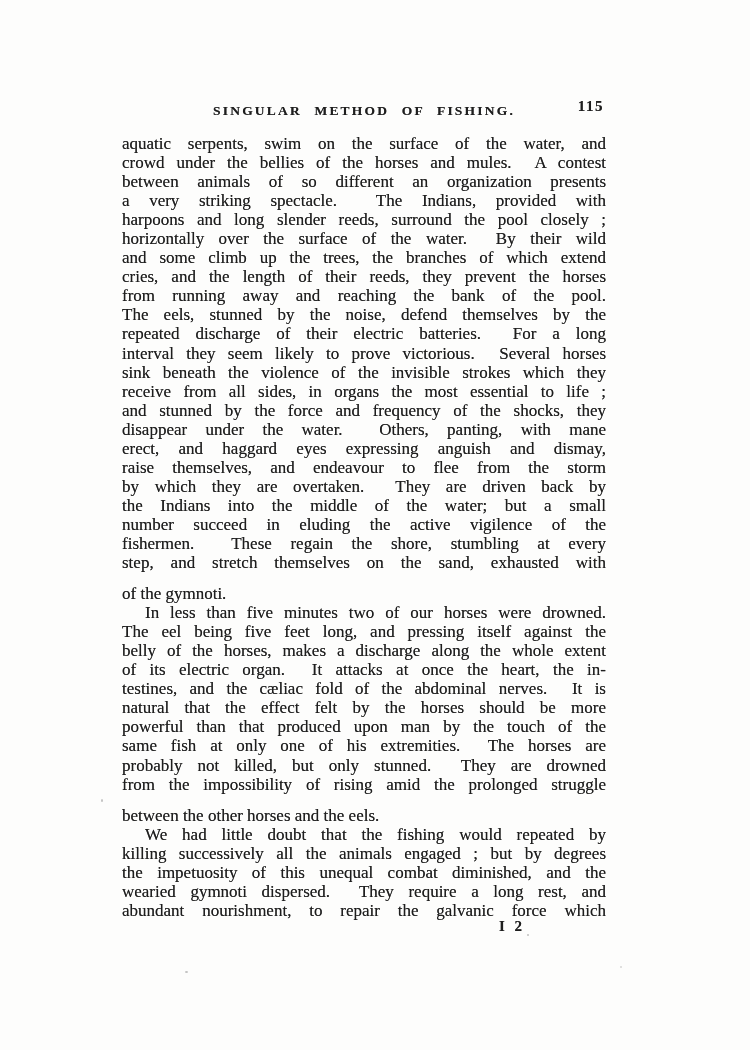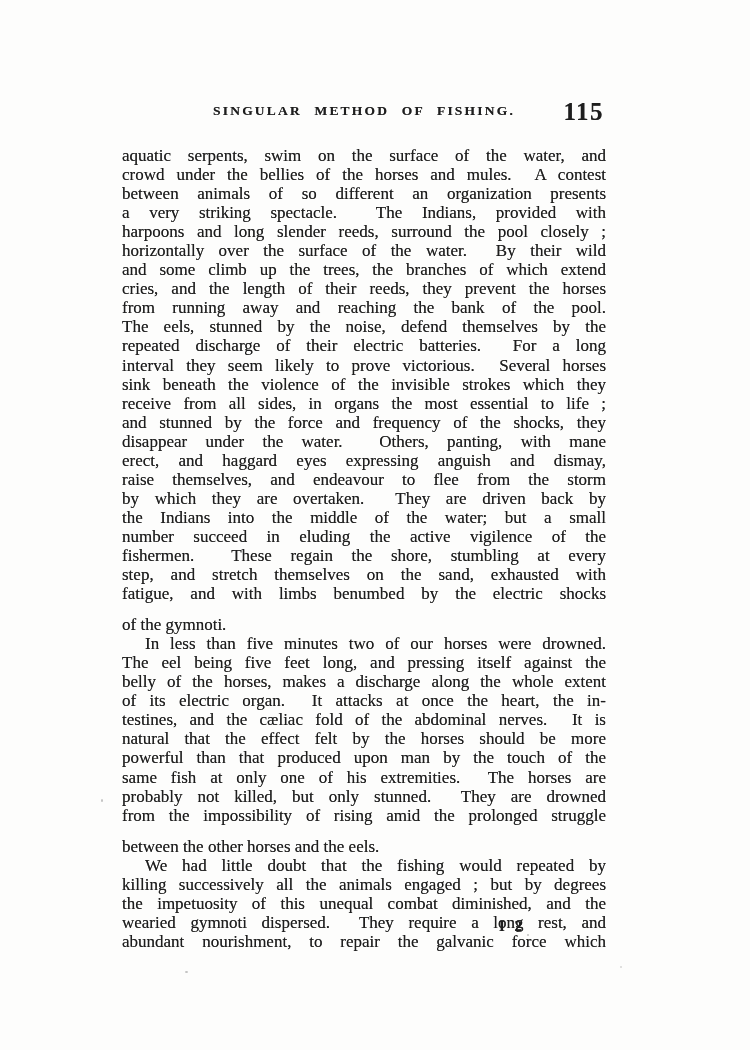--- a/index.html
+++ b/index.html
@@ -28,30 +28,30 @@
     font-weight: 700;
     letter-spacing: 2.2px;
     word-spacing: 7px;
     white-space: nowrap;
     text-shadow: 0 0 0.4px rgba(25,25,25,0.6);
   }
   .page-number {
     position: absolute;
     right: 2px;
     top: -3px;
-    font-size: 25px;
+    font-size: 15px;
     font-weight: 700;
     letter-spacing: 1.5px;
     text-shadow: 0 0 0.4px rgba(25,25,25,0.6);
     margin-left: 44px;
   }
   .body-text {
     position: absolute;
     left: 122px;
-    top: 146px;
+    top: 134px;
     width: 484px;
     font-size: 17px;
     line-height: 19.05px;
   }
   .line {
     text-align: justify;
     text-align-last: justify;
     white-space: pre-wrap;
     text-shadow: 0 0 0.45px rgba(20,20,20,0.65);
   }
@@ -99,21 +99,20 @@
       <div class="line">receive from all sides, in organs the most essential to life&nbsp;;</div>
       <div class="line">and stunned by the force and frequency of the shocks, they</div>
       <div class="line">disappear under the water.  Others, panting, with mane</div>
       <div class="line">erect, and haggard eyes expressing anguish and dismay,</div>
       <div class="line">raise themselves, and endeavour to flee from the storm</div>
       <div class="line">by which they are overtaken.  They are driven back by</div>
       <div class="line">the Indians into the middle of the water; but a small</div>
       <div class="line">number succeed in eluding the active vigilence of the</div>
       <div class="line">fishermen.  These regain the shore, stumbling at every</div>
       <div class="line">step, and stretch themselves on the sand, exhausted with</div>
-      <div class="line">fatigue, and with limbs benumbed by the electric shocks</div>
       <div class="line unjust">of the gymnoti.</div>
       <div class="line indent">In less than five minutes two of our horses were drowned.</div>
       <div class="line">The eel being five feet long, and pressing itself against the</div>
       <div class="line">belly of the horses, makes a discharge along the whole extent</div>
       <div class="line">of its electric organ.  It attacks at once the heart, the in-</div>
       <div class="line">testines, and the cæliac fold of the abdominal nerves.  It is</div>
       <div class="line">natural that the effect felt by the horses should be more</div>
       <div class="line">powerful than that produced upon man by the touch of the</div>
       <div class="line">same fish at only one of his extremities.  The horses are</div>
       <div class="line">probably not killed, but only stunned.  They are drowned</div>

